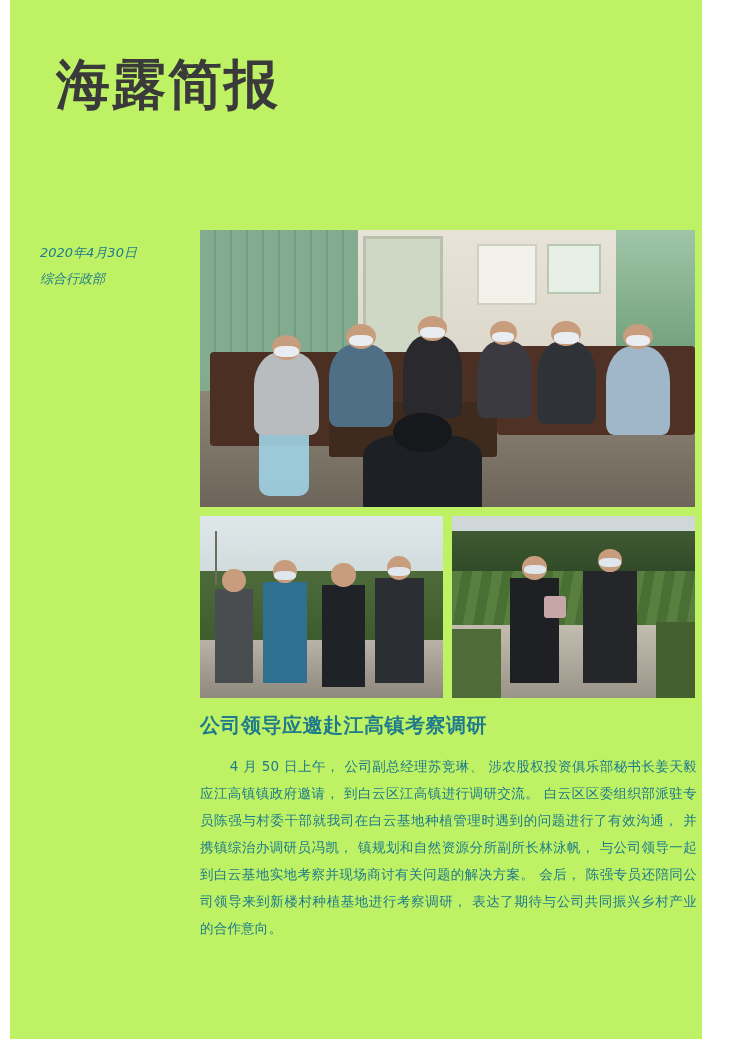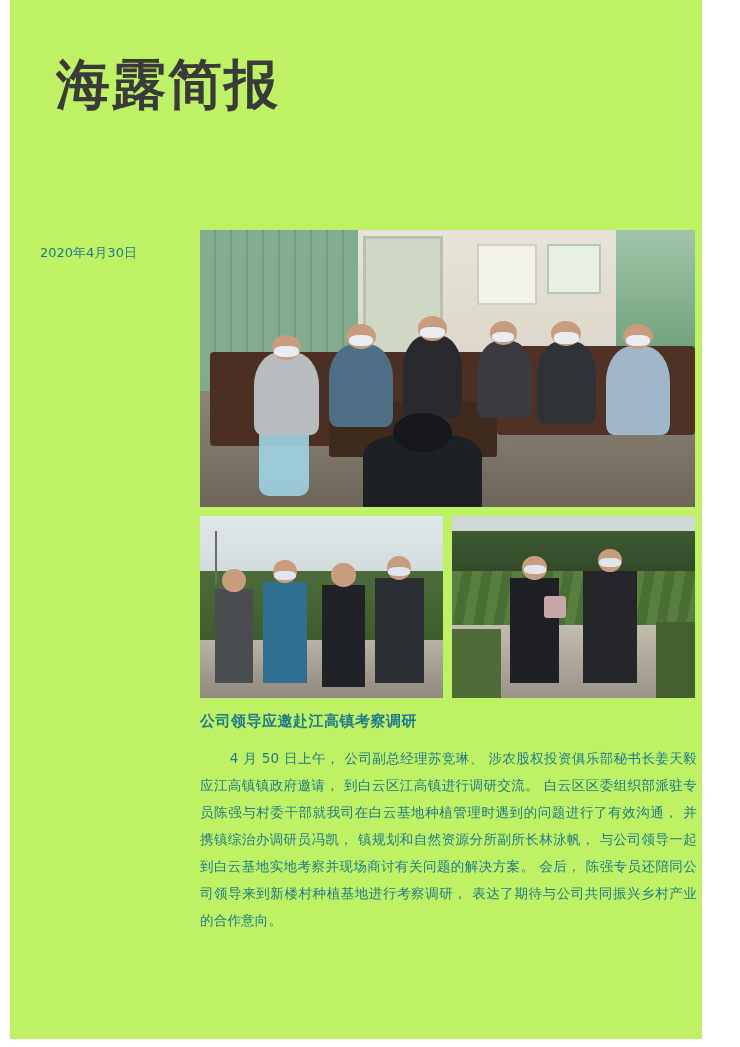--- a/index.html
+++ b/index.html
@@ -65,20 +65,21 @@
 
   .meta {
     position: absolute;
     left: 40px;
     top: 240px;
     width: 150px;
     color: #1f7a8c;
     font-size: 13px;
     line-height: 2.0;
     font-family: "DejaVu Sans", sans-serif;
+    font-style: italic;
   }
   .meta div { white-space: nowrap; }
 
   .photos {
     position: absolute;
     left: 200px;
     top: 230px;
     width: 495px;
   }
   .photo-main {
@@ -172,21 +173,21 @@
   .p3-grassR { position:absolute; right:0; top:58%; width:16%; height:42%; background:#44602f; }
 
   .article {
     position: absolute;
     left: 200px;
     top: 712px;
     width: 497px;
   }
   .article-title {
     color: #1f7a8c;
-    font-size: 15px;
+    font-size: 20px;
     font-weight: bold;
     font-family: Liberation Sans, sans-serif;
     letter-spacing: .5px;
     margin: 0 0 14px 0;
   }
   .article-body {
     color: #1f7a8c;
     font-size: 13.5px;
     line-height: 2.0;
     font-family: "DejaVu Sans", sans-serif;
@@ -204,20 +205,21 @@
   <div class="edge-left"></div>
   <div class="edge-right"></div>
   <div class="edge-bottom"></div>
 
   <div class="header">
     <div class="masthead">海露简报</div>
   </div>
 
   <div class="meta">
     <div>2020年4月30日</div>
+    <div>综合行政部</div>
   </div>
 
   <div class="photos">
 
     <div class="photo-main">
       <div class="p1-wall"></div>
       <div class="p1-tilewall"></div>
       <div class="p1-door"></div>
       <div class="p1-board"></div>
       <div class="p1-board2"></div>

